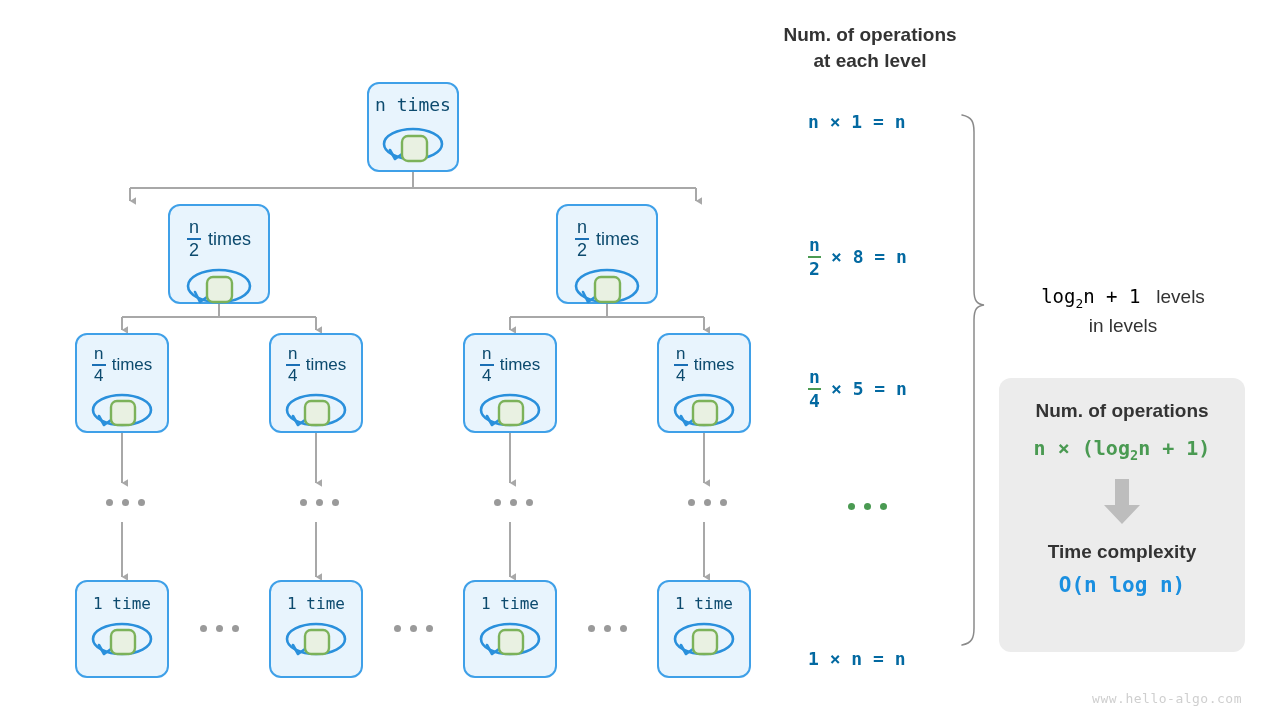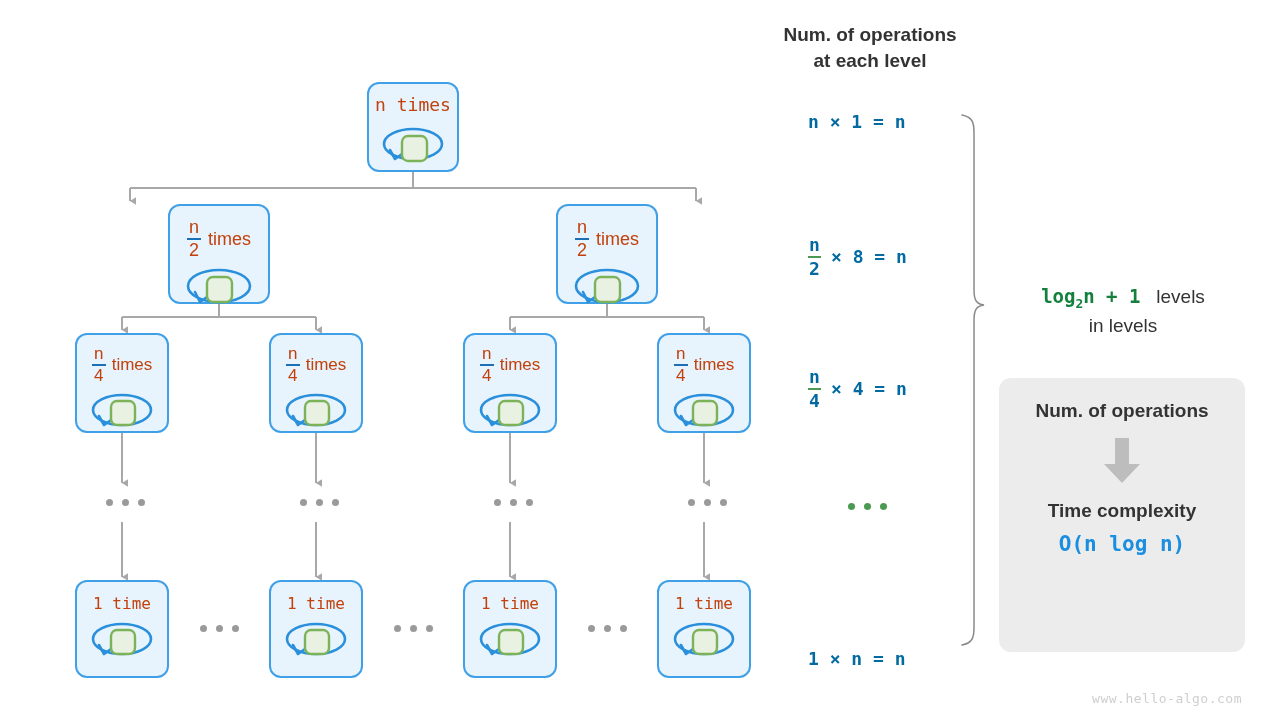--- a/index.html
+++ b/index.html
@@ -21,21 +21,21 @@
     position: absolute;
     box-sizing: border-box;
     background: #e8f4fd;
     border: 2.5px solid #3fa0e8;
     border-radius: 12px;
     display: flex;
     flex-direction: column;
     align-items: center;
   }
   .node-label {
-    color: #c2410c;
+    color: #0c4a6e;
     font-family: "DejaVu Sans Mono", monospace;
     font-weight: 500;
     white-space: nowrap;
     display: flex;
     align-items: center;
     justify-content: center;
     line-height: 1;
   }
   .node-label.sans { font-family: "Liberation Sans", sans-serif; font-weight: 400; }
   .frac {
@@ -104,23 +104,23 @@
   .formula .frac .bar { background: #4a9a52; height: 2.5px; min-width: 13px; }
 
   .levels-note {
     position: absolute;
     text-align: center;
     font-size: 19px;
     color: #333333;
     line-height: 1.4;
   }
   .levels-note .mono-green {
-    color: #15803d;
-    font-family: "DejaVu Sans Mono", monospace;
-    font-weight: bold;
+    color: #000000;
+    font-family: "DejaVu Sans Mono", monospace;
+    font-weight: normal;
   }
   .levels-note sub { font-size: 0.68em; }
 
   
   .card {
     position: absolute;
     background: #ececec;
     border-radius: 12px;
     display: flex;
     flex-direction: column;
@@ -423,41 +423,42 @@
   </span>
   <span>× 8 = n</span>
 </div>
 
 <div class="formula" style="left:808px; top:368px; gap:10px;">
   <span class="frac">
     <span class="num">n</span>
     <span class="bar"></span>
     <span class="den">4</span>
   </span>
-  <span>× 4 = n</span>
+  <span>× 5 = n</span>
 </div>
 
 <div class="dots green" style="left:848px; top:503px;">
     <i></i>
     <i></i>
     <i></i>
   </div>
 
 <div class="formula" style="left:808px; top:618px;margin-top:32px;">
   <span>1 × n = n</span>
 </div>
 
 <div class="levels-note" style="left:1000px; top:283px; width:246px;">
   <span class="mono-green"><span>log</span><sub>2</sub><span>n + 1</span></span>
   <span>&nbsp;&nbsp;levels</span><br>
   <span>in levels</span>
 </div>
 
 <div class="card" style="left:999px; top:378px; width:246px; height:252px; padding-top:22px;">
   <div class="card-head">Num. of operations</div>
+  <div class="card-formula" style="margin-top:14px;"><span>n × (log</span><sub>2</sub><span>n + 1)</span></div>
   <div class="down-arrow" style="margin-top:16px;">
     <svg width="40" height="46" viewBox="0 0 40 46">
       <path d="M13,0 L27,0 L27,26 L38,26 L20,45 L2,26 L13,26 Z" fill="#bdbdbd"></path>
     </svg>
   </div>
   <div class="card-head" style="margin-top:16px;">Time complexity</div>
   <div class="card-result" style="margin-top:10px;">O(n log n)</div>
 </div>
 
 <div class="watermark">www.hello-algo.com</div>

